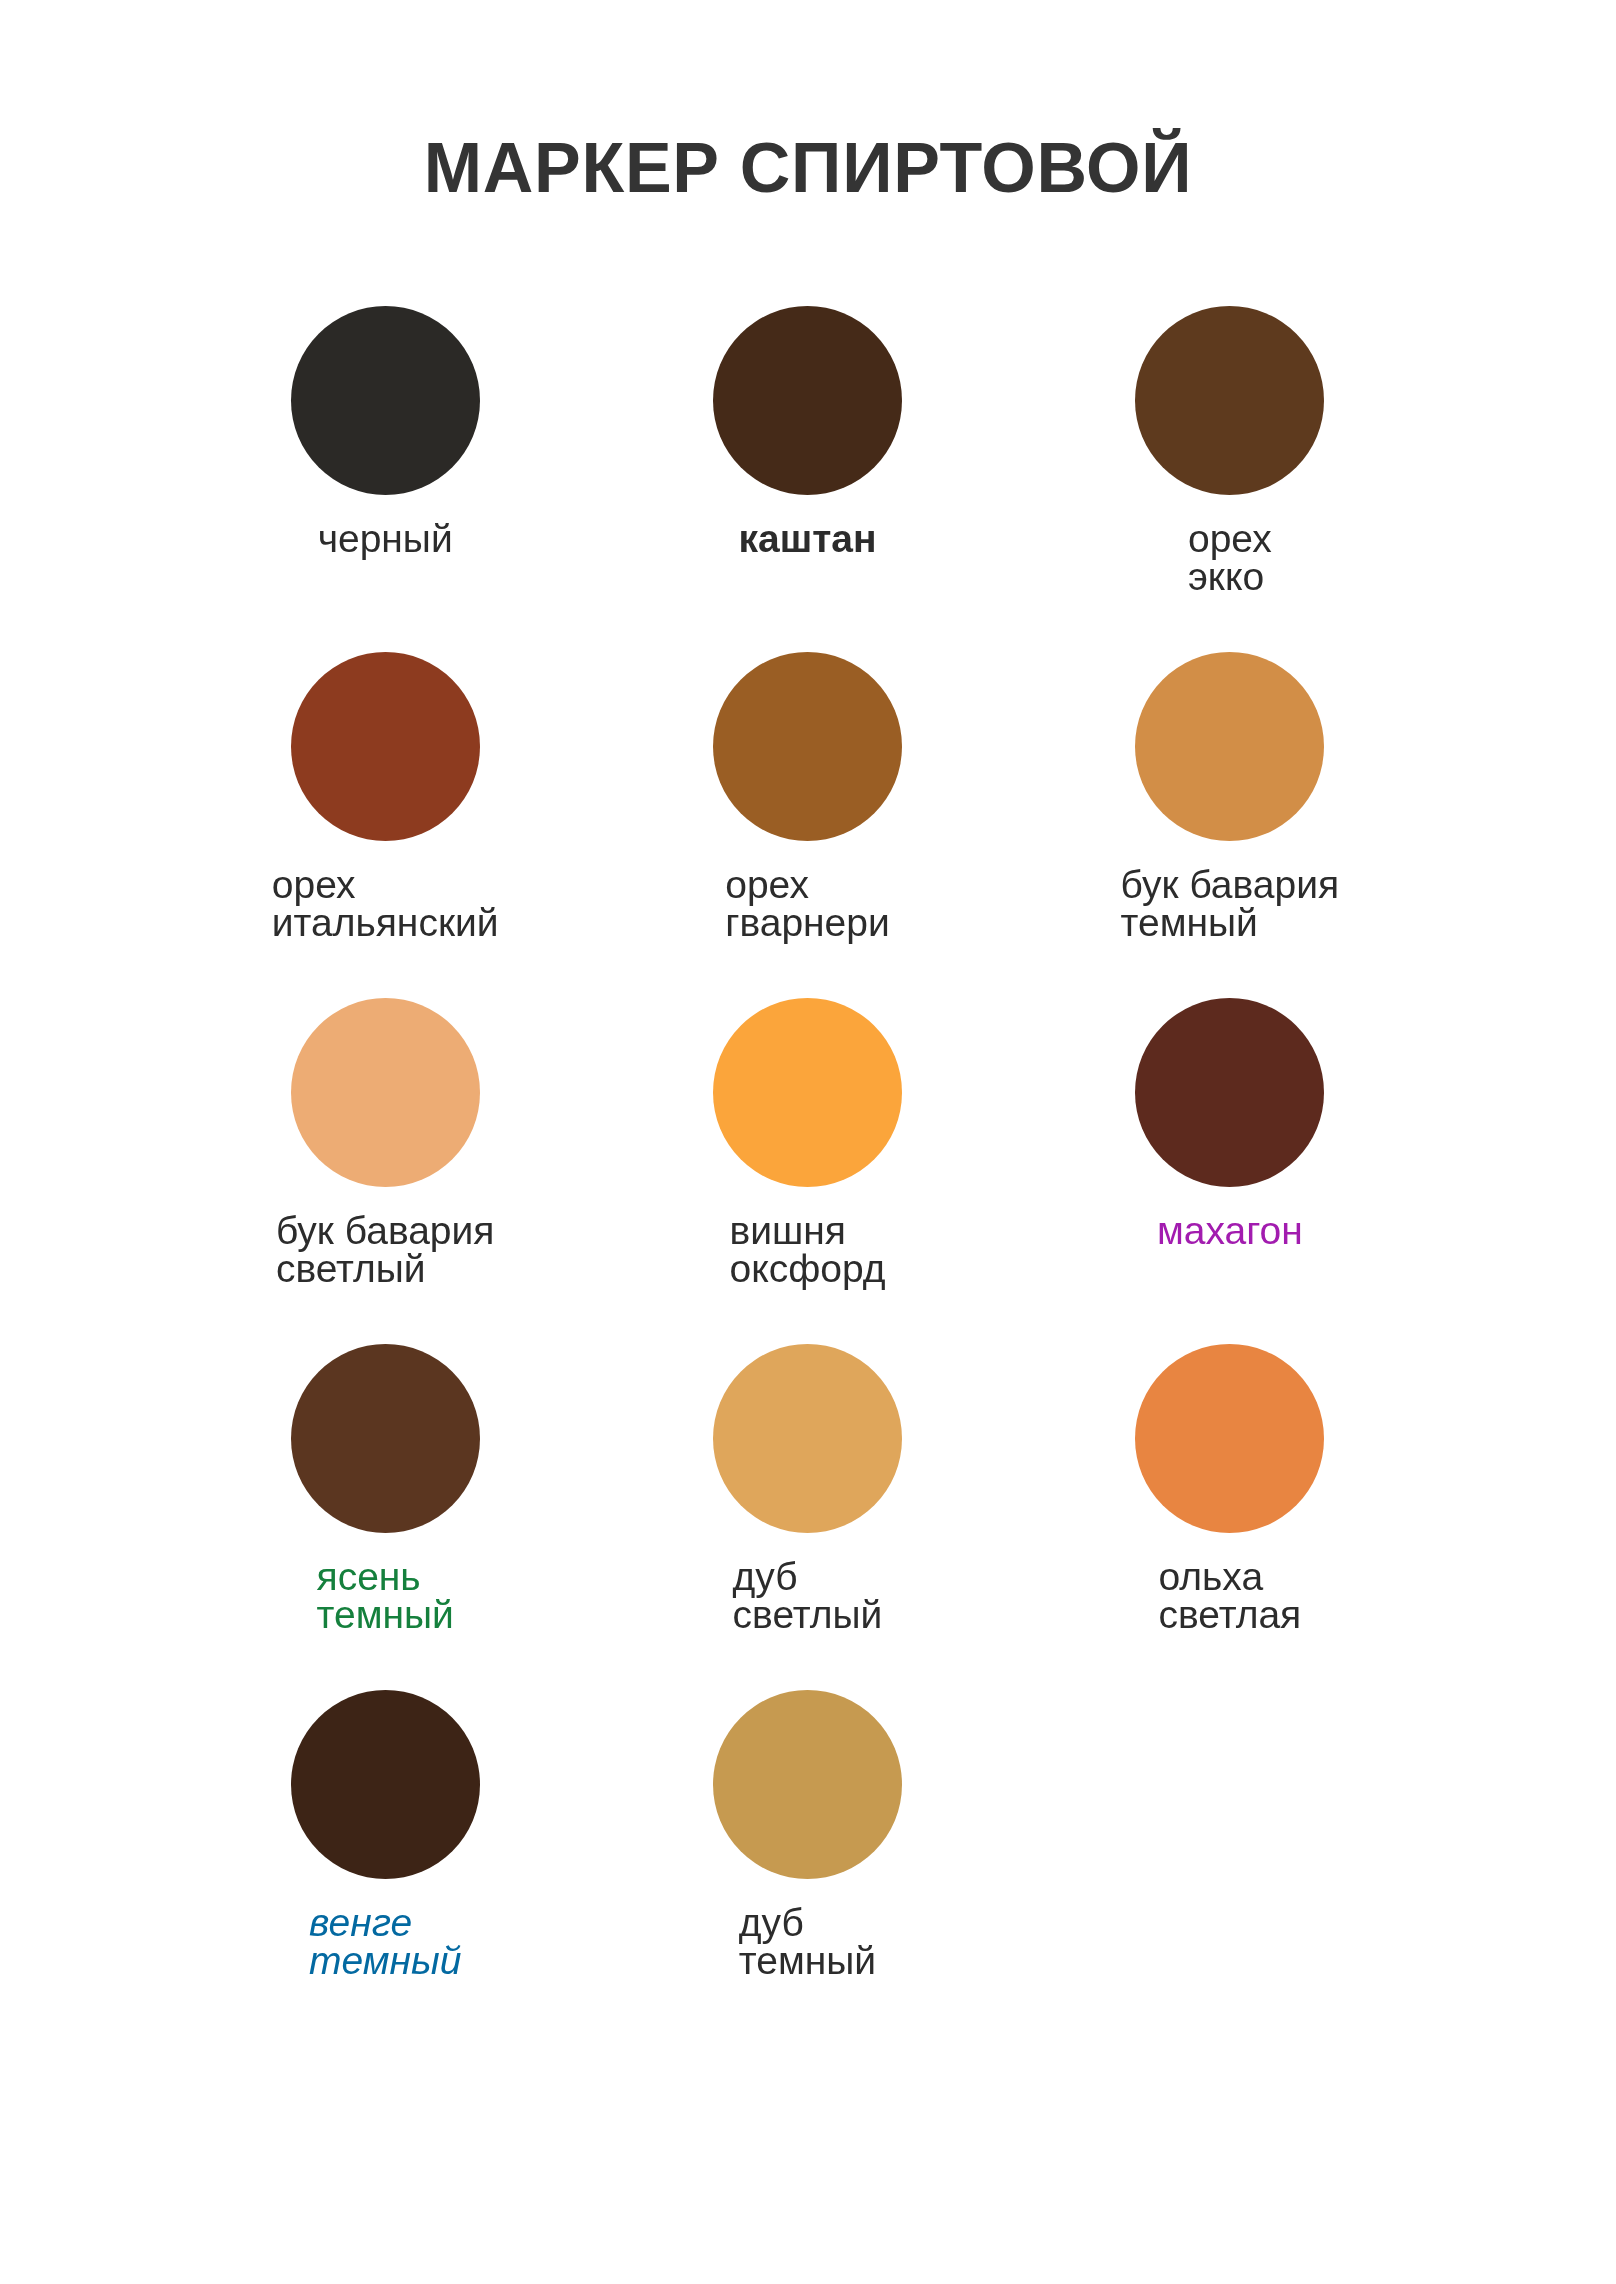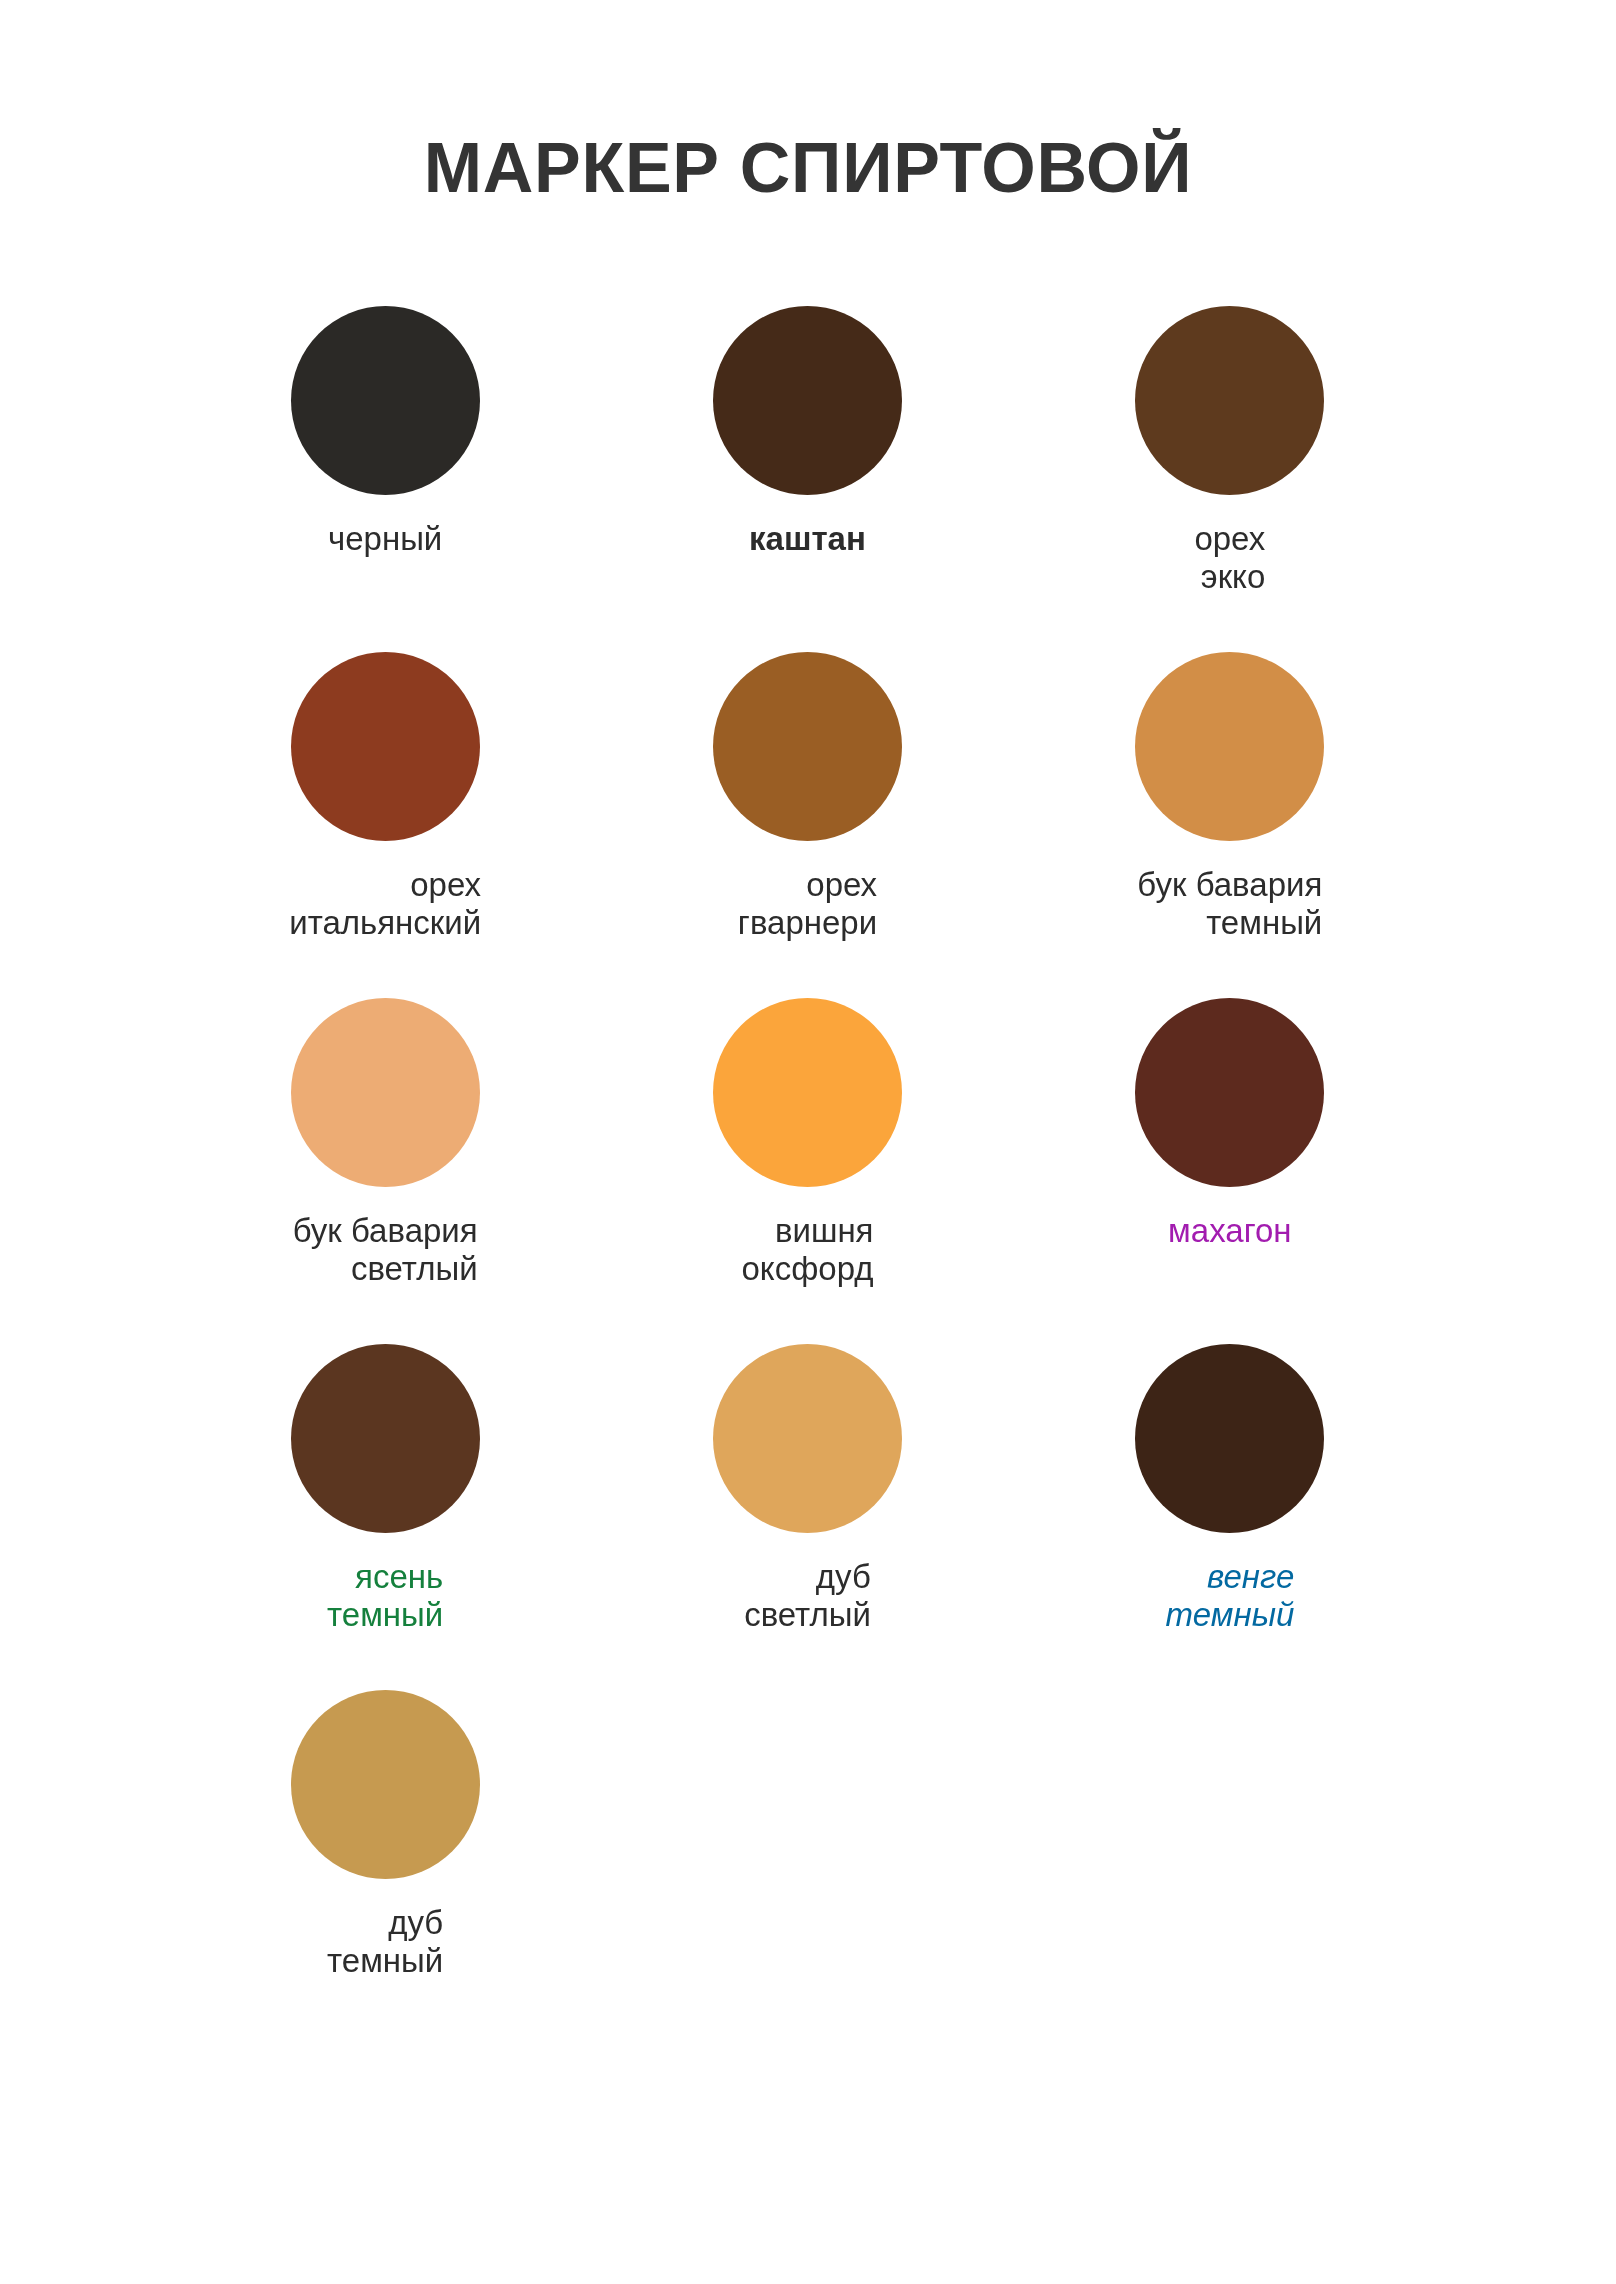--- a/index.html
+++ b/index.html
@@ -65,24 +65,24 @@
   .swatch-dot {
     width: 189px;
     height: 189px;
     border-radius: 50%;
     flex: 0 0 auto;
   }
 
   .swatch-label {
     margin-top: 25px;
     font-family: "Liberation Sans", sans-serif;
-    font-size: 33px;
+    font-size: 39px;
     line-height: 38px;
     color: #2c2c2c;
-    text-align: right;
+    text-align: left;
     white-space: pre-line;
     font-weight: normal;
   }
 </style>
 </head>
 <body>
 
 <div class="page" style="background: rgb(255, 255, 255);">
 
   <h1 class="title" style="color: rgb(52, 52, 52);">МАРКЕР СПИРТОВОЙ</h1>
@@ -134,20 +134,25 @@
         <div class="swatch-dot" style="background: rgb(91, 54, 32);"></div>
         <div class="swatch-label" style="color: #15803d;">ясень
 темный</div>
       </div>
       <div class="swatch">
         <div class="swatch-dot" style="background: rgb(223, 166, 91);"></div>
         <div class="swatch-label" style="color: rgb(44, 44, 44);">дуб
 светлый</div>
       </div>
       <div class="swatch">
+        <div class="swatch-dot" style="background: rgb(232, 133, 65);"></div>
+        <div class="swatch-label" style="color: rgb(44, 44, 44);">ольха
+светлая</div>
+      </div>
+      <div class="swatch">
         <div class="swatch-dot" style="background: rgb(61, 36, 22);"></div>
         <div class="swatch-label" style="color: #0369a1; font-style: italic;">венге
 темный</div>
       </div>
       <div class="swatch">
         <div class="swatch-dot" style="background: rgb(198, 154, 80);"></div>
         <div class="swatch-label" style="color: rgb(44, 44, 44);">дуб
 темный</div>
       </div>
     </div>

